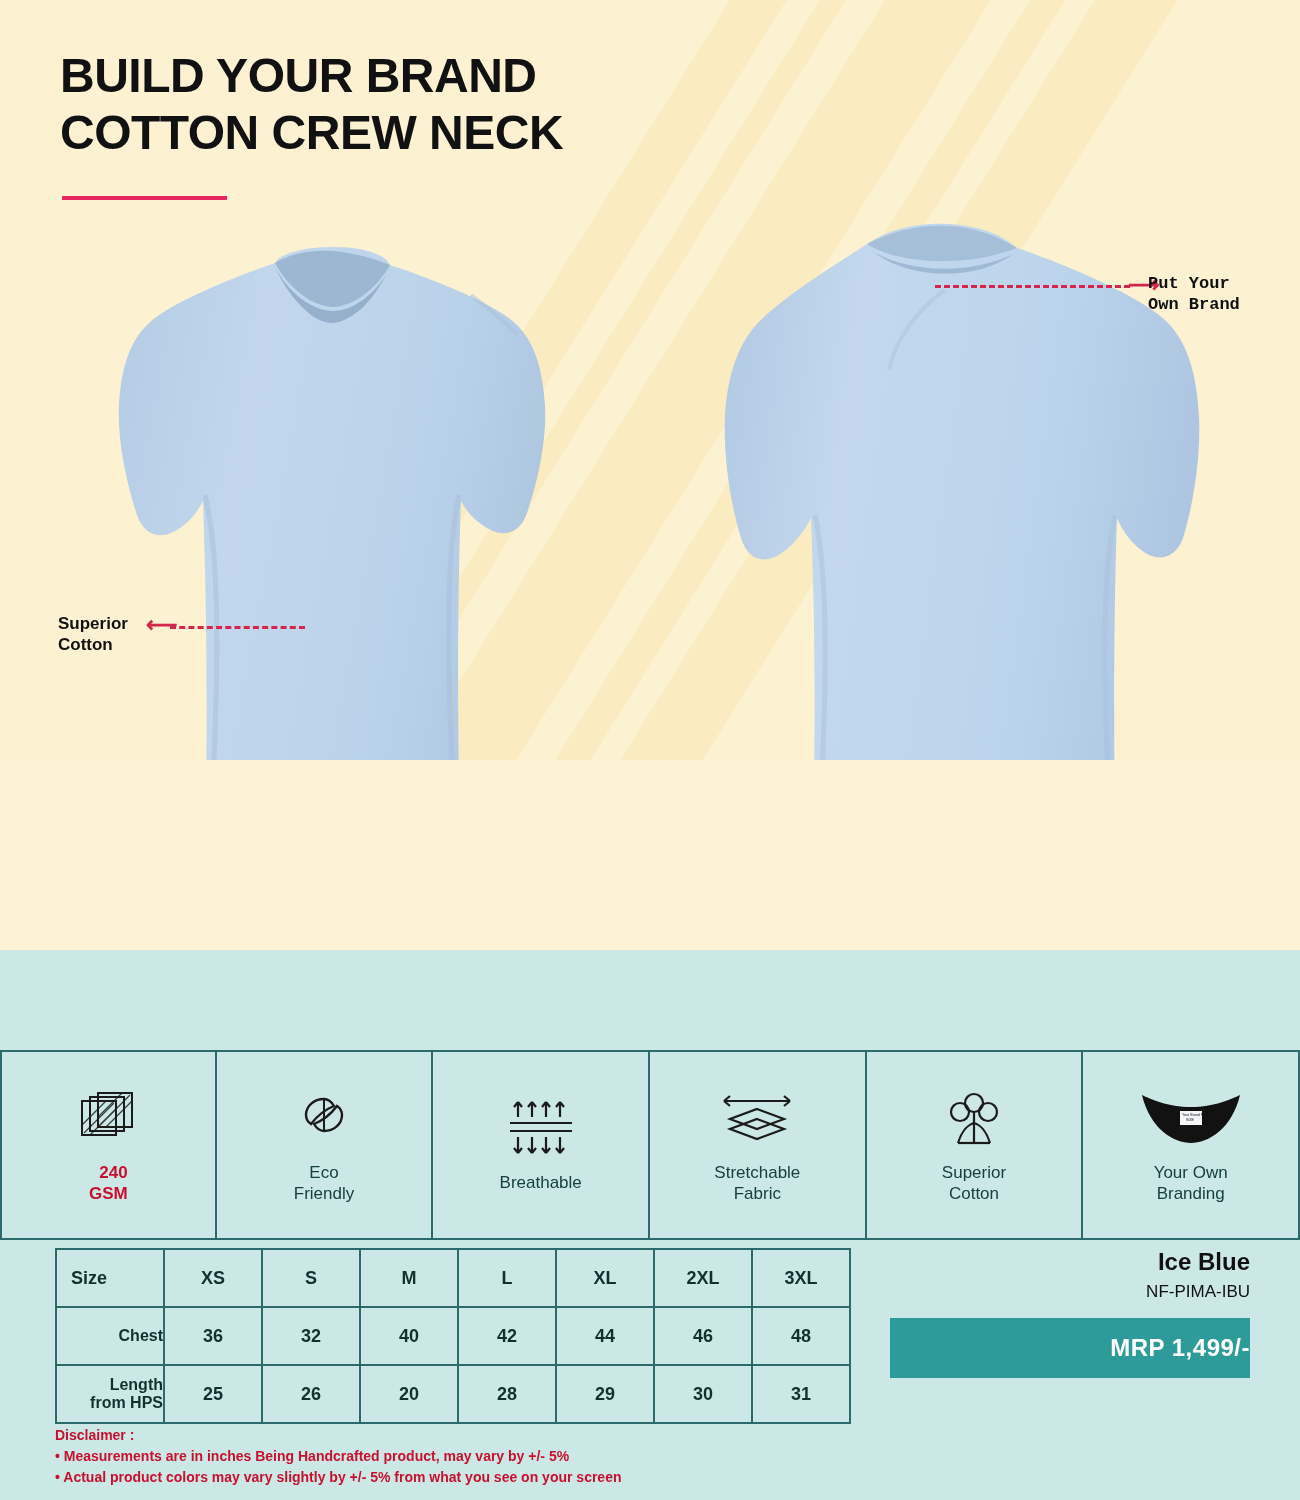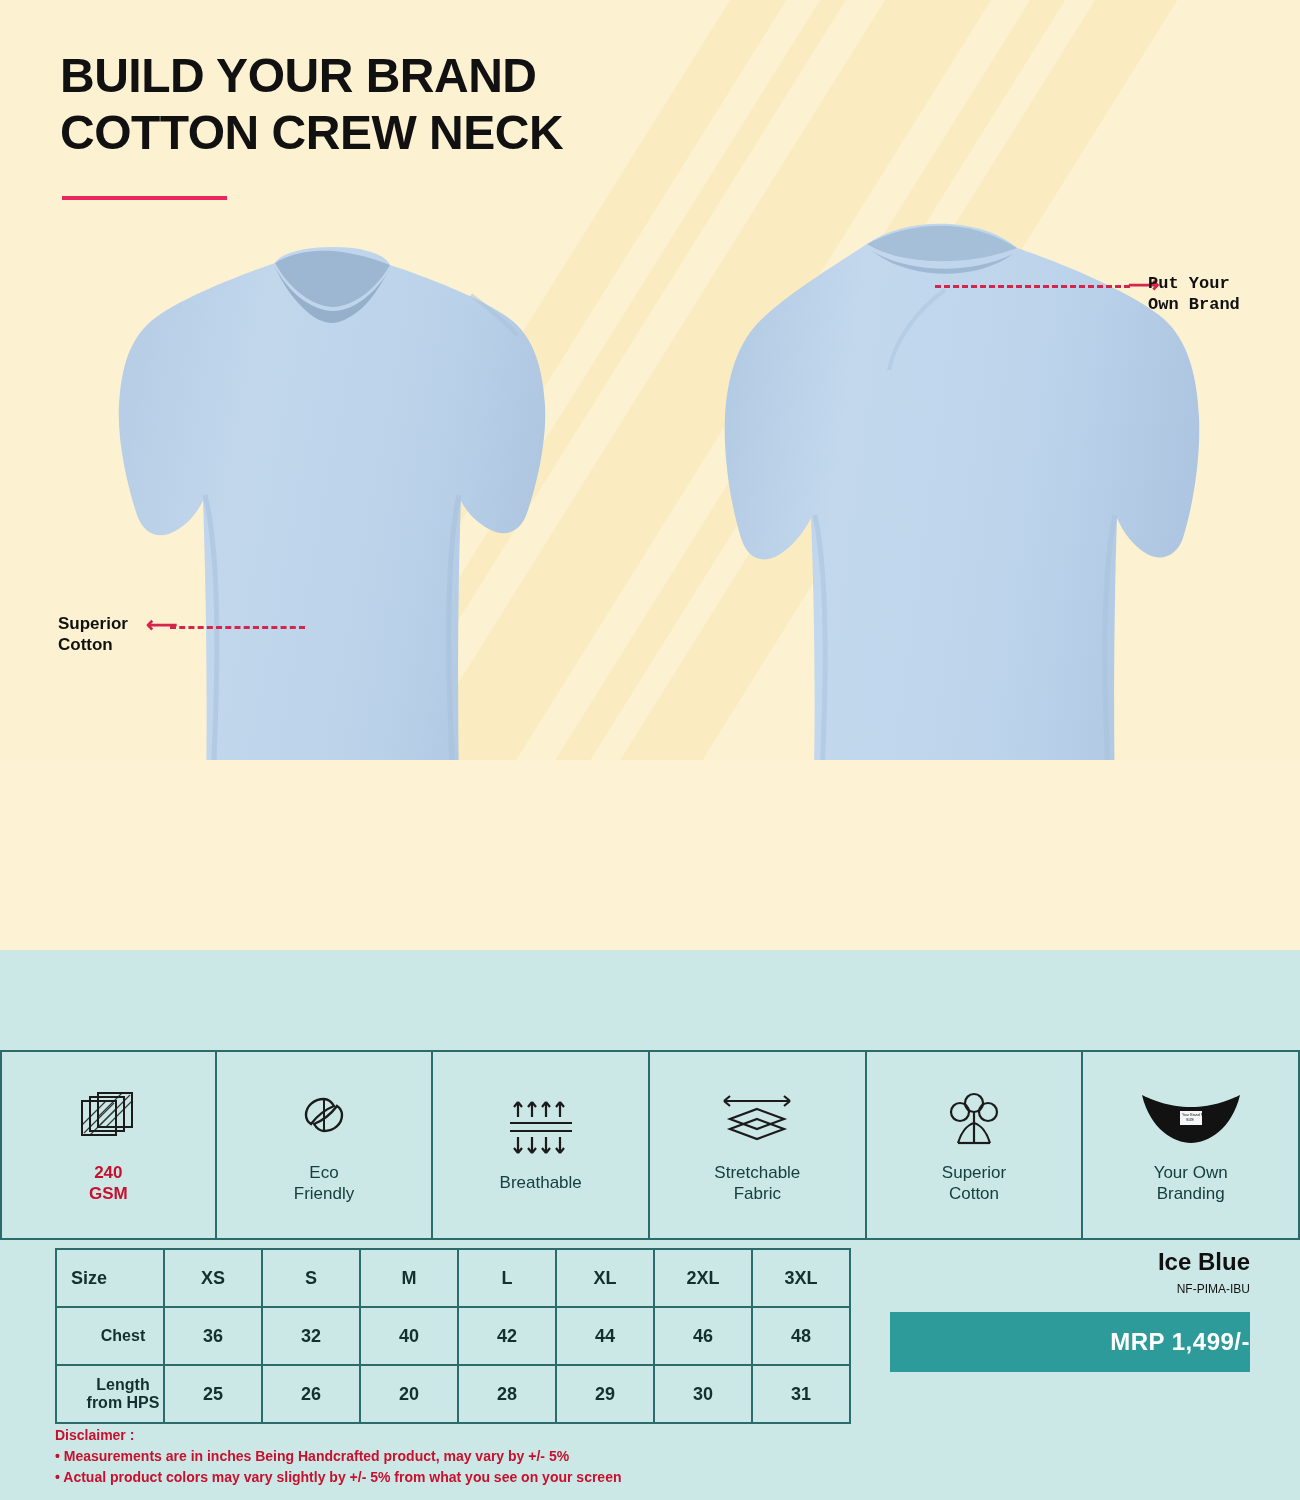--- a/index.html
+++ b/index.html
@@ -56,44 +56,44 @@
     display:grid; grid-template-columns:repeat(6,1fr);
   }
   .feat {
     border-right:2px solid #2b6b6b; border-top:2px solid #2b6b6b;
     border-bottom:2px solid #2b6b6b;
     display:flex; flex-direction:column; align-items:center; justify-content:center;
     gap:12px;
   }
   .feat:first-child { border-left:2px solid #2b6b6b; }
   .feat-label { font-size:17px; text-align:center; color:#15403f; line-height:1.25; }
-  .feat-label.gsm { font-weight:bold; color:#c8102e; }
+  .feat-label.gsm { font-weight:bold; color:#c8102e;text-align:right; }
   .feat-icon { height:64px; display:flex; align-items:center; justify-content:center; }
 
   
   .sizeblock {
     position:absolute; left:0; top:1240px; width:1300px; height:260px;
     background:#cbe8e6;
   }
   table.sizes {
     position:absolute; left:55px; top:8px;
     border-collapse:collapse;
   }
   table.sizes td, table.sizes th {
     border:2px solid #2b6b6b;
     text-align:center; font-size:18px; font-weight:bold; color:#13302f;
     height:58px;
   }
   table.sizes th.head { width:108px; text-align:left; padding-left:14px; font-size:18px;}
-  table.sizes td.rowhead { width:108px; text-align:center; padding-left:26px; font-size:16px; line-height:1.15;}
+  table.sizes td.rowhead { width:108px; text-align:right; padding-left:26px; font-size:16px; line-height:1.15;}
   table.sizes td.val, table.sizes th.val { width:98px; }
 
   .pricebox { position:absolute; left:890px; top:1248px; width:360px; text-align:right; }
   .price-name { font-size:24px; font-weight:bold; color:#111; }
-  .price-sku { font-size:12px; color:#111; margin-top:6px; }
+  .price-sku { font-size:17px; color:#111; margin-top:6px; }
   .price-mrp {
     margin-top:16px; background:#2e9b9b; color:#fff; font-size:24px; font-weight:bold;
     padding:16px 0; letter-spacing:0.5px;
   }
   .disclaimer {
     position:absolute; left:55px; top:1425px; color:#c8102e; font-size:14px; font-weight:bold;
     line-height:1.5;
   }
 </style>
 </head>

